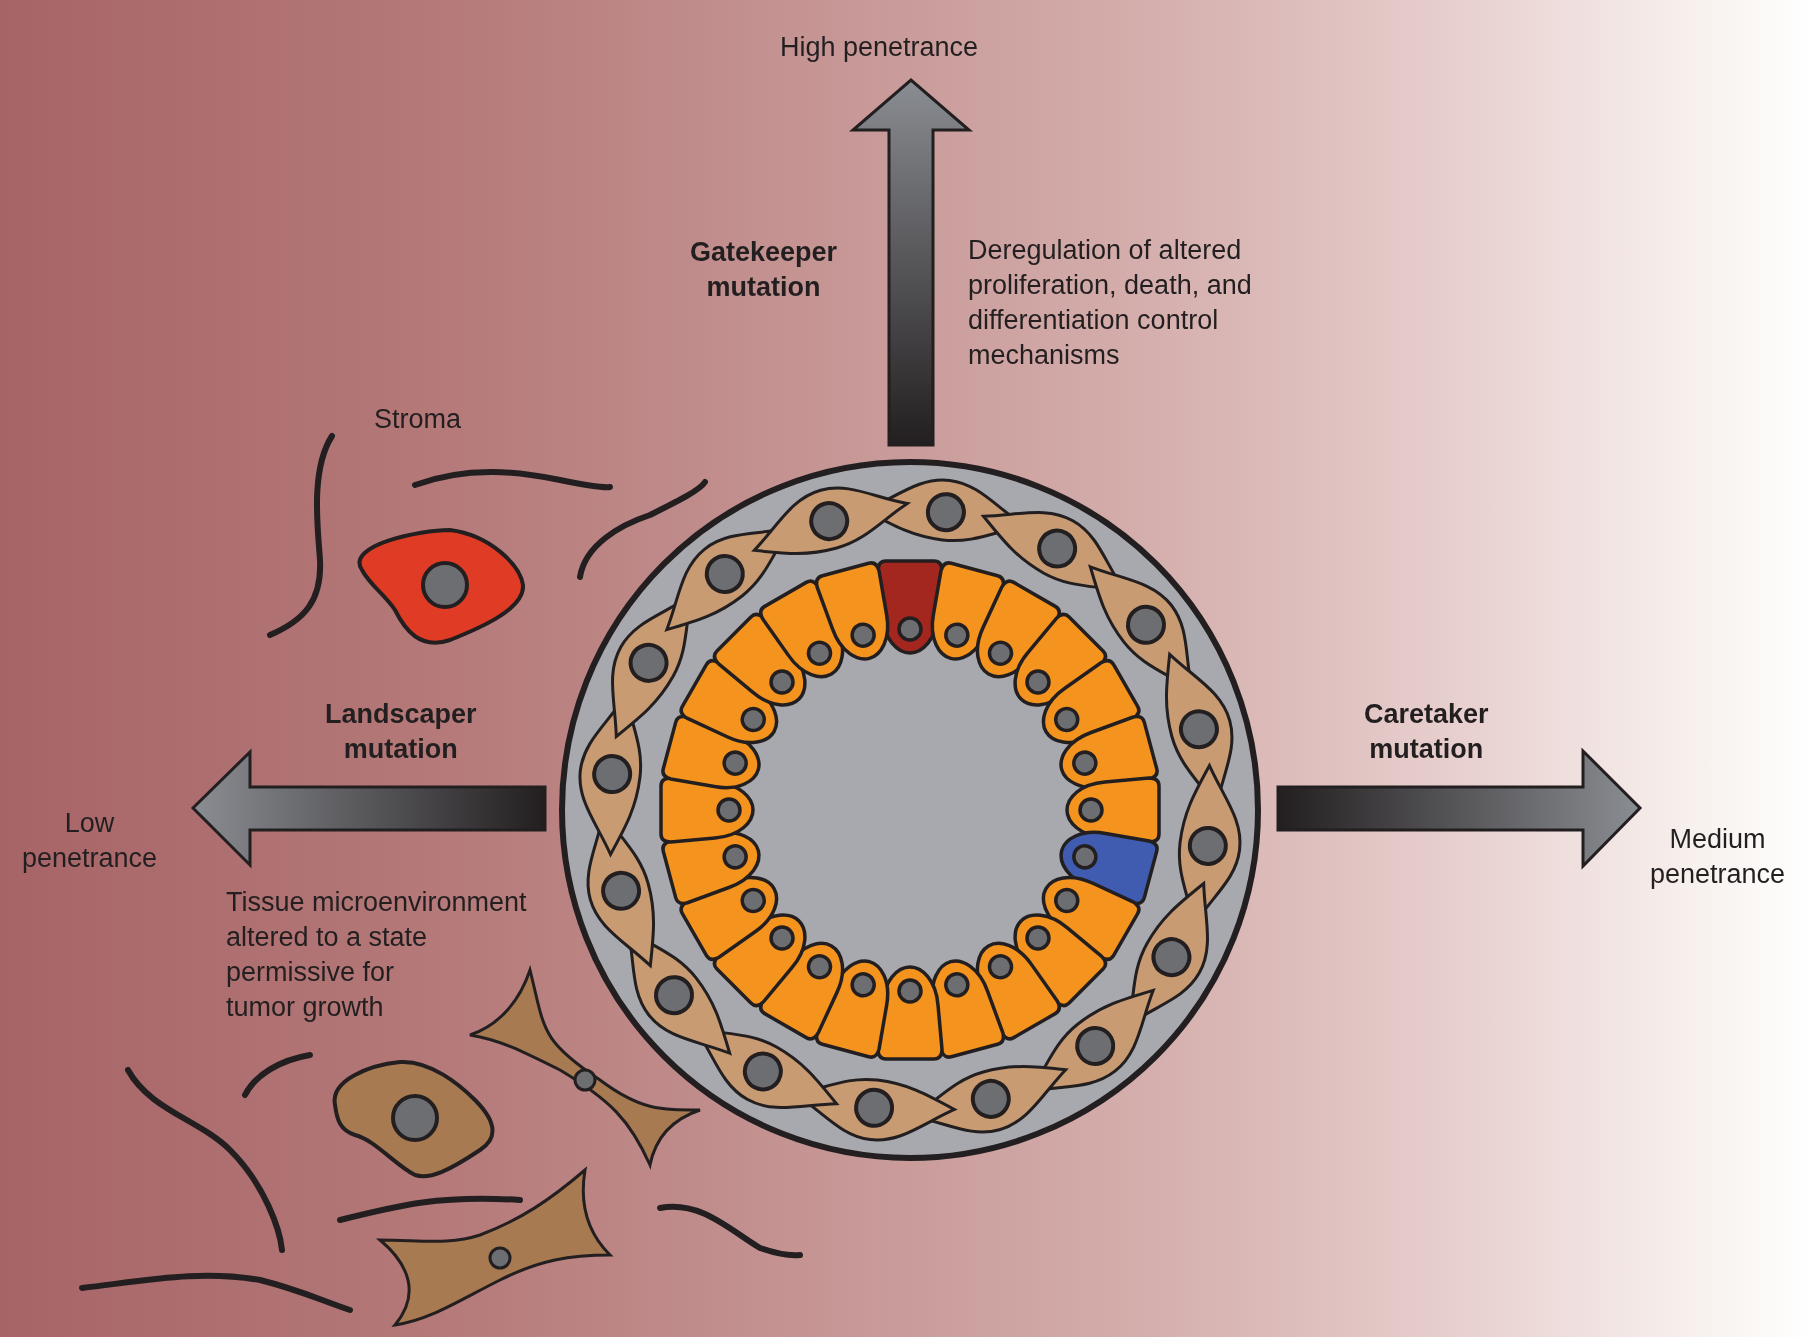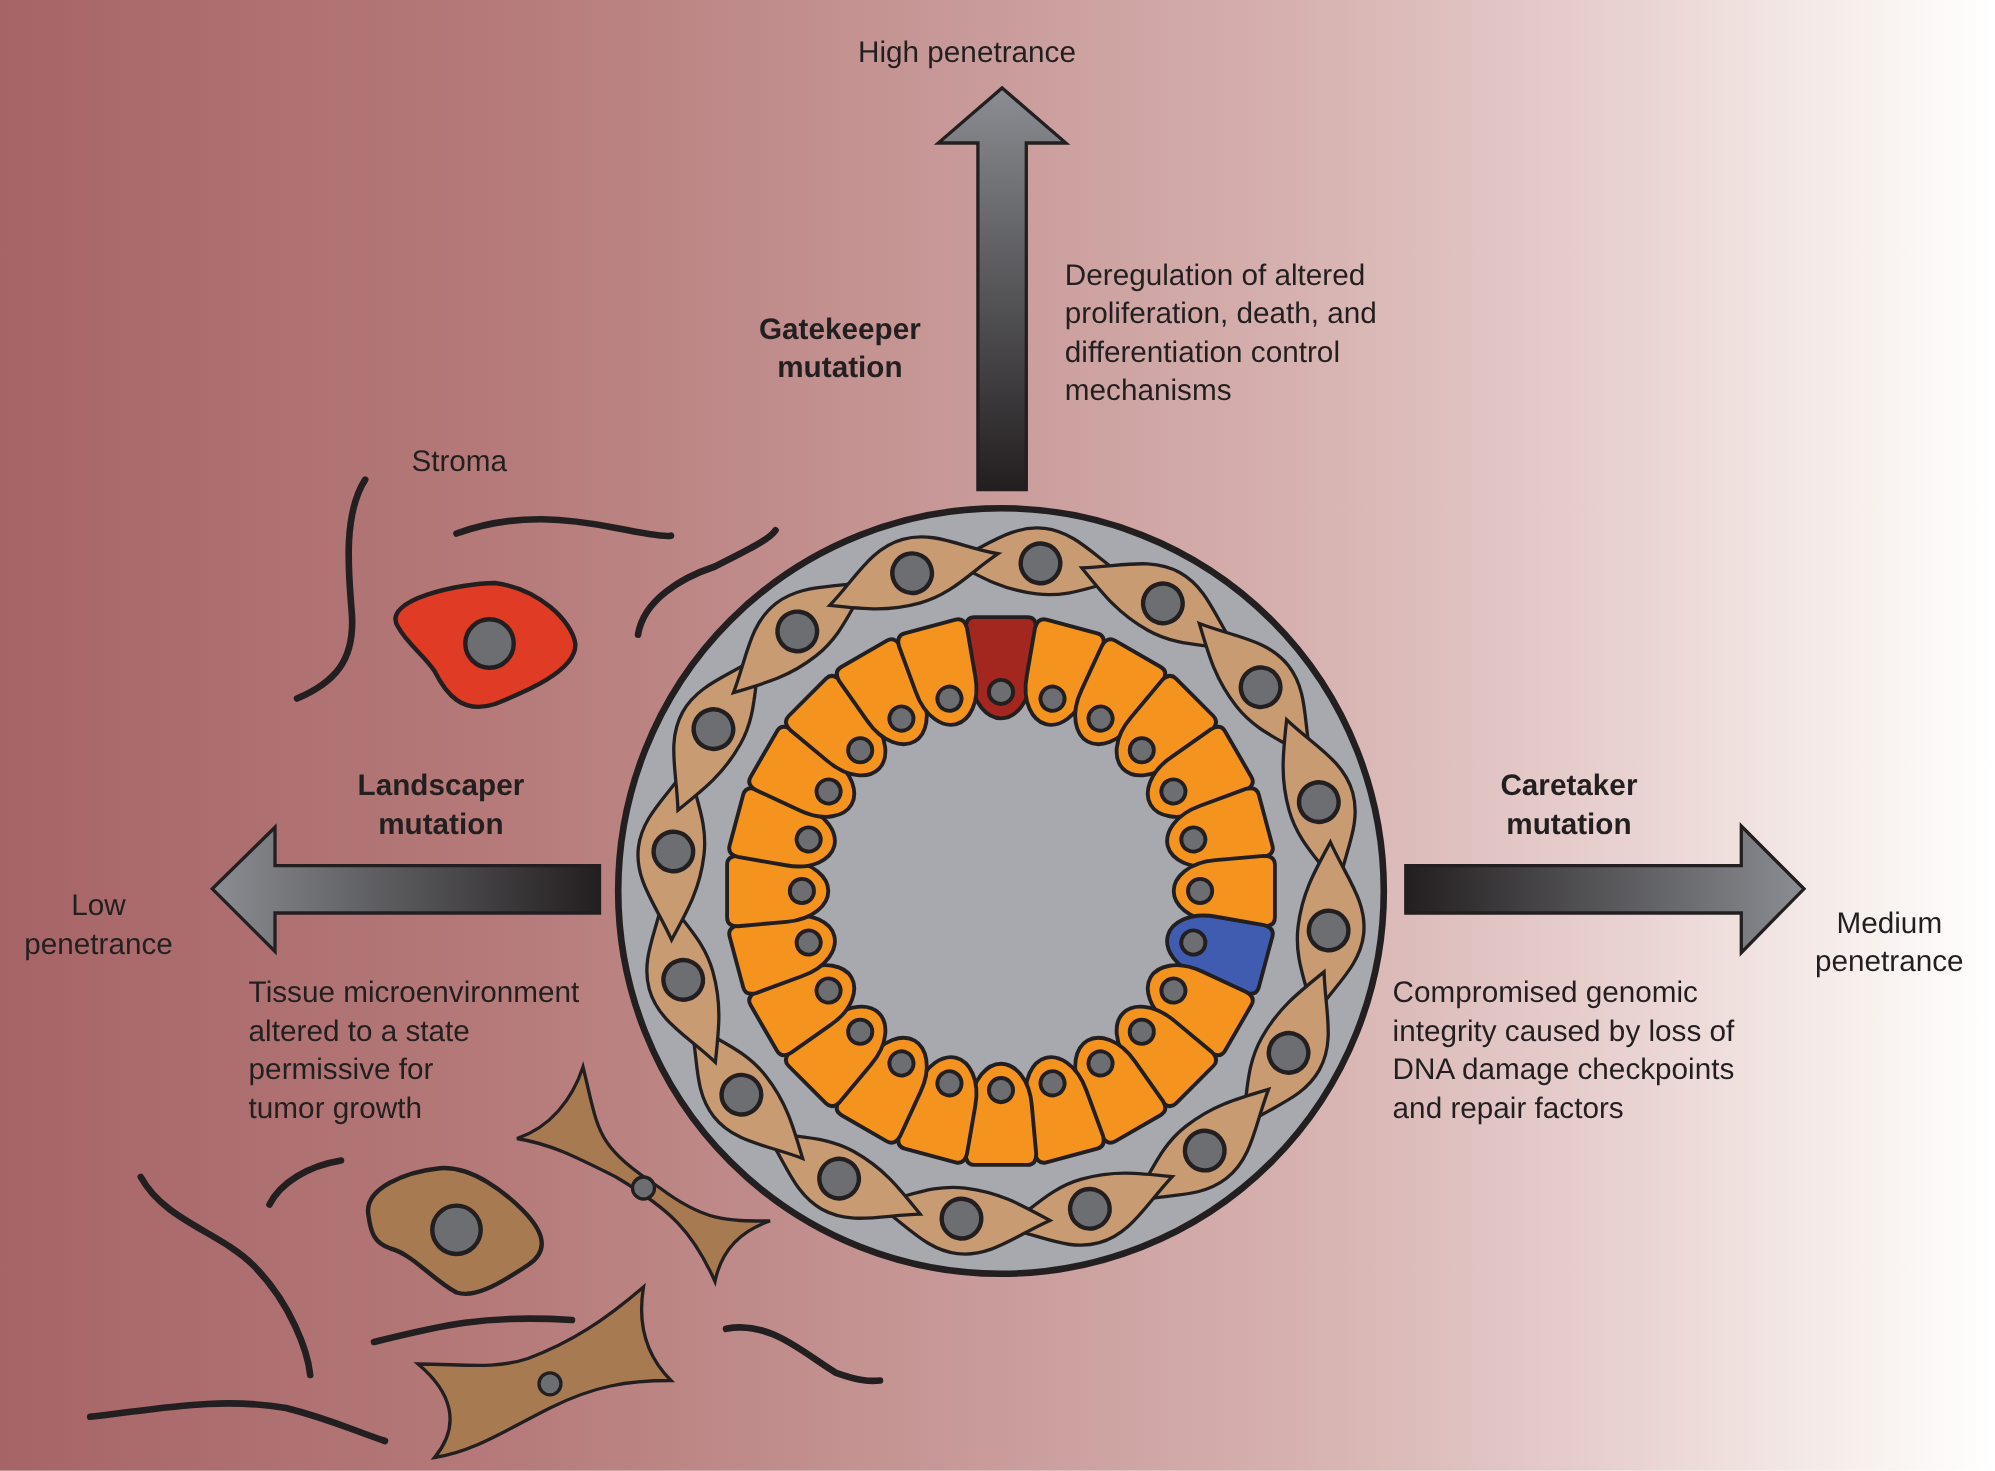--- a/index.html
+++ b/index.html
@@ -227,36 +227,32 @@
           </g>
           <g transform="translate(856.942095753983,611.9852056107411) rotate(345)">
             <path d="M-24,-44 L24,-44 C30,-44 32,-40 32,-34 L28,10 C26,35 12,48 0,48 C-12,48 -26,35 -28,10 L-32,-34 C-32,-40 -30,-44 -24,-44 Z" fill="#f4941e" stroke="#231f20" stroke-width="3.5"></path>
             <circle cx="0" cy="24" r="11" fill="#6d6e72" stroke="#231f20" stroke-width="3.5"></circle>
           </g>
         </g>
   </g>
 </svg>
 
   <div class="lbl center" style="left:780px;top:30px;">High penetrance</div>
-  <div class="lbl bold" style="left:690px;top:235px;margin-top:47px;">Gatekeeper
+  <div class="lbl bold" style="left:690px;top:235px;">Gatekeeper
 mutation</div>
   <div class="lbl" style="left:968px;top:233px;">Deregulation of altered
 proliferation, death, and
 differentiation control
 mechanisms</div>
   <div class="lbl" style="left:374px;top:402px;">Stroma</div>
   <div class="lbl bold" style="left:325px;top:697px;">Landscaper
 mutation</div>
   <div class="lbl center" style="left:22px;top:758px;margin-top:48px;">Low
 penetrance</div>
   <div class="lbl" style="left:226px;top:885px;">Tissue microenvironment
 altered to a state
 permissive for
 tumor growth</div>
   <div class="lbl bold" style="left:1364px;top:697px;">Caretaker
 mutation</div>
   <div class="lbl center" style="left:1650px;top:778px;margin-top:44px;">Medium
 penetrance</div>
-  <div class="lbl" style="left:1266px;top:885px;">Compromised genomic
-integrity caused by loss of
-DNA damage checkpoints
-and repair factors</div>
 </div>
 
 </body></html>

